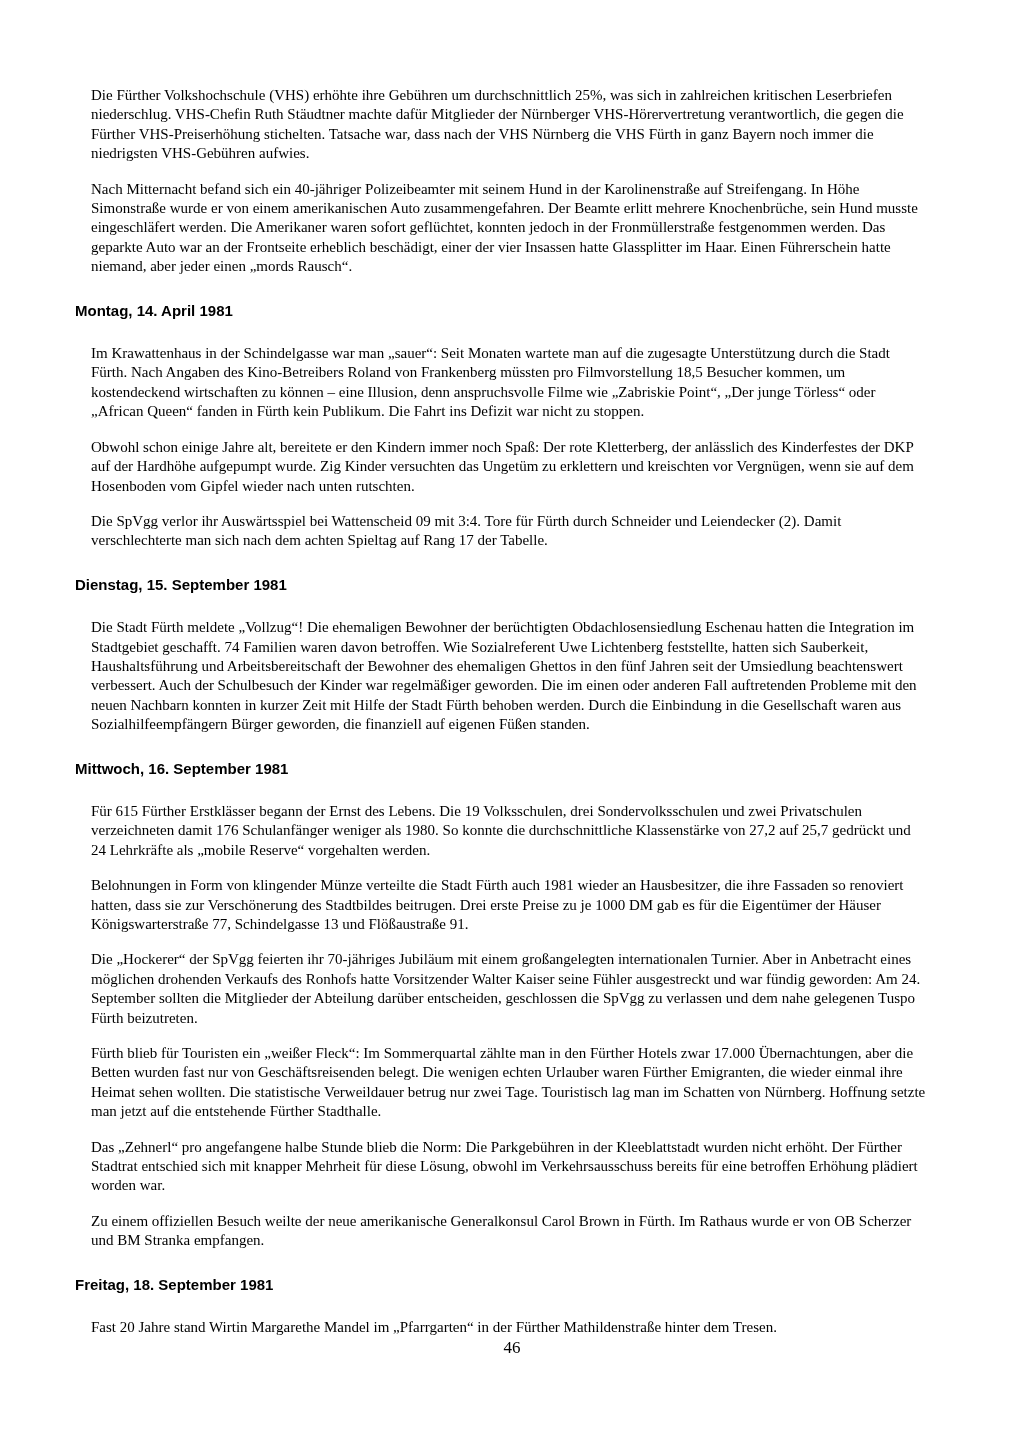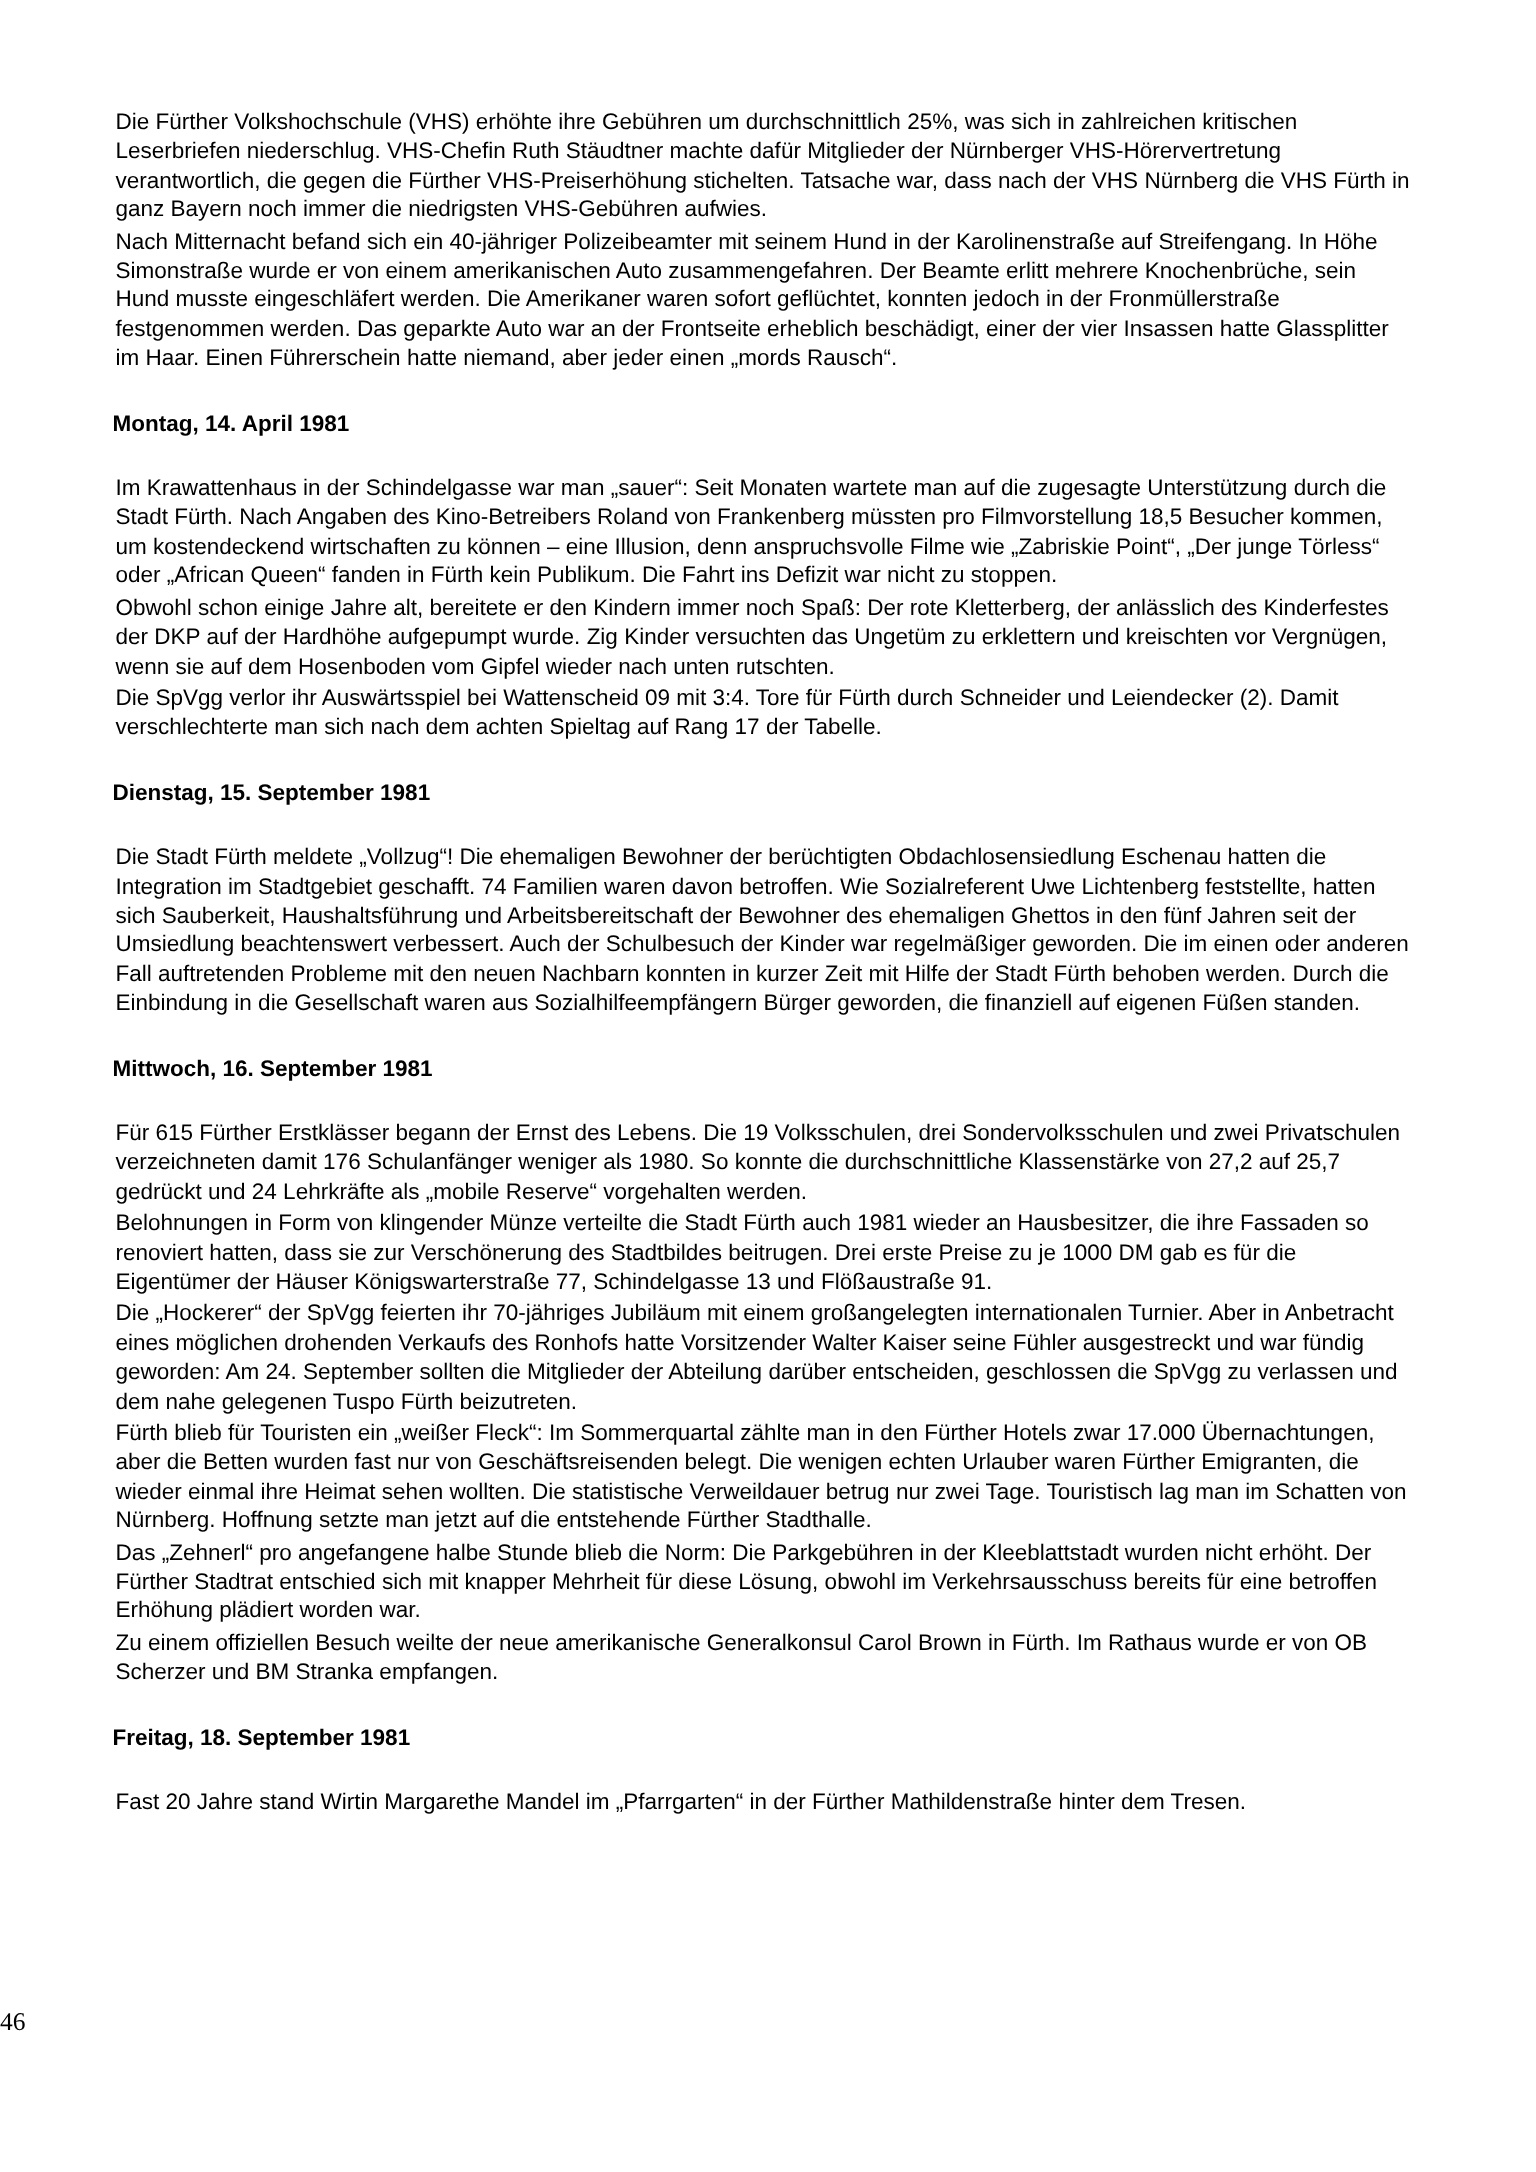--- a/index.html
+++ b/index.html
@@ -19,35 +19,37 @@
   .doc-body {
     position: absolute;
     left: 75px;
     top: 70px;
     width: 870px;
     font-size: 15px;
     line-height: 19.4px;
     text-align: left;
   }
   .doc-body p.paragraph {
-    margin: 2px;
+    margin: 16px;
     padding: 0;
+    font-family: Liberation Serif, serif;
   }
   .doc-body h2.heading {
     margin: 24px 0 24px 0;
     padding: 0;
     font-size: 15px;
     line-height: 19.4px;
     font-weight: bold;
   }
   .page-number {
     position: absolute;
     top: 1338px;
     left: 0;
     width: 100%;
+    text-align: center;
     font-family: "Liberation Serif", serif;
     font-size: 17px;
     color: #000000;
   }
 </style>
 </head>
 <body>
 
 <div class="page">
   <div class="doc-body">

